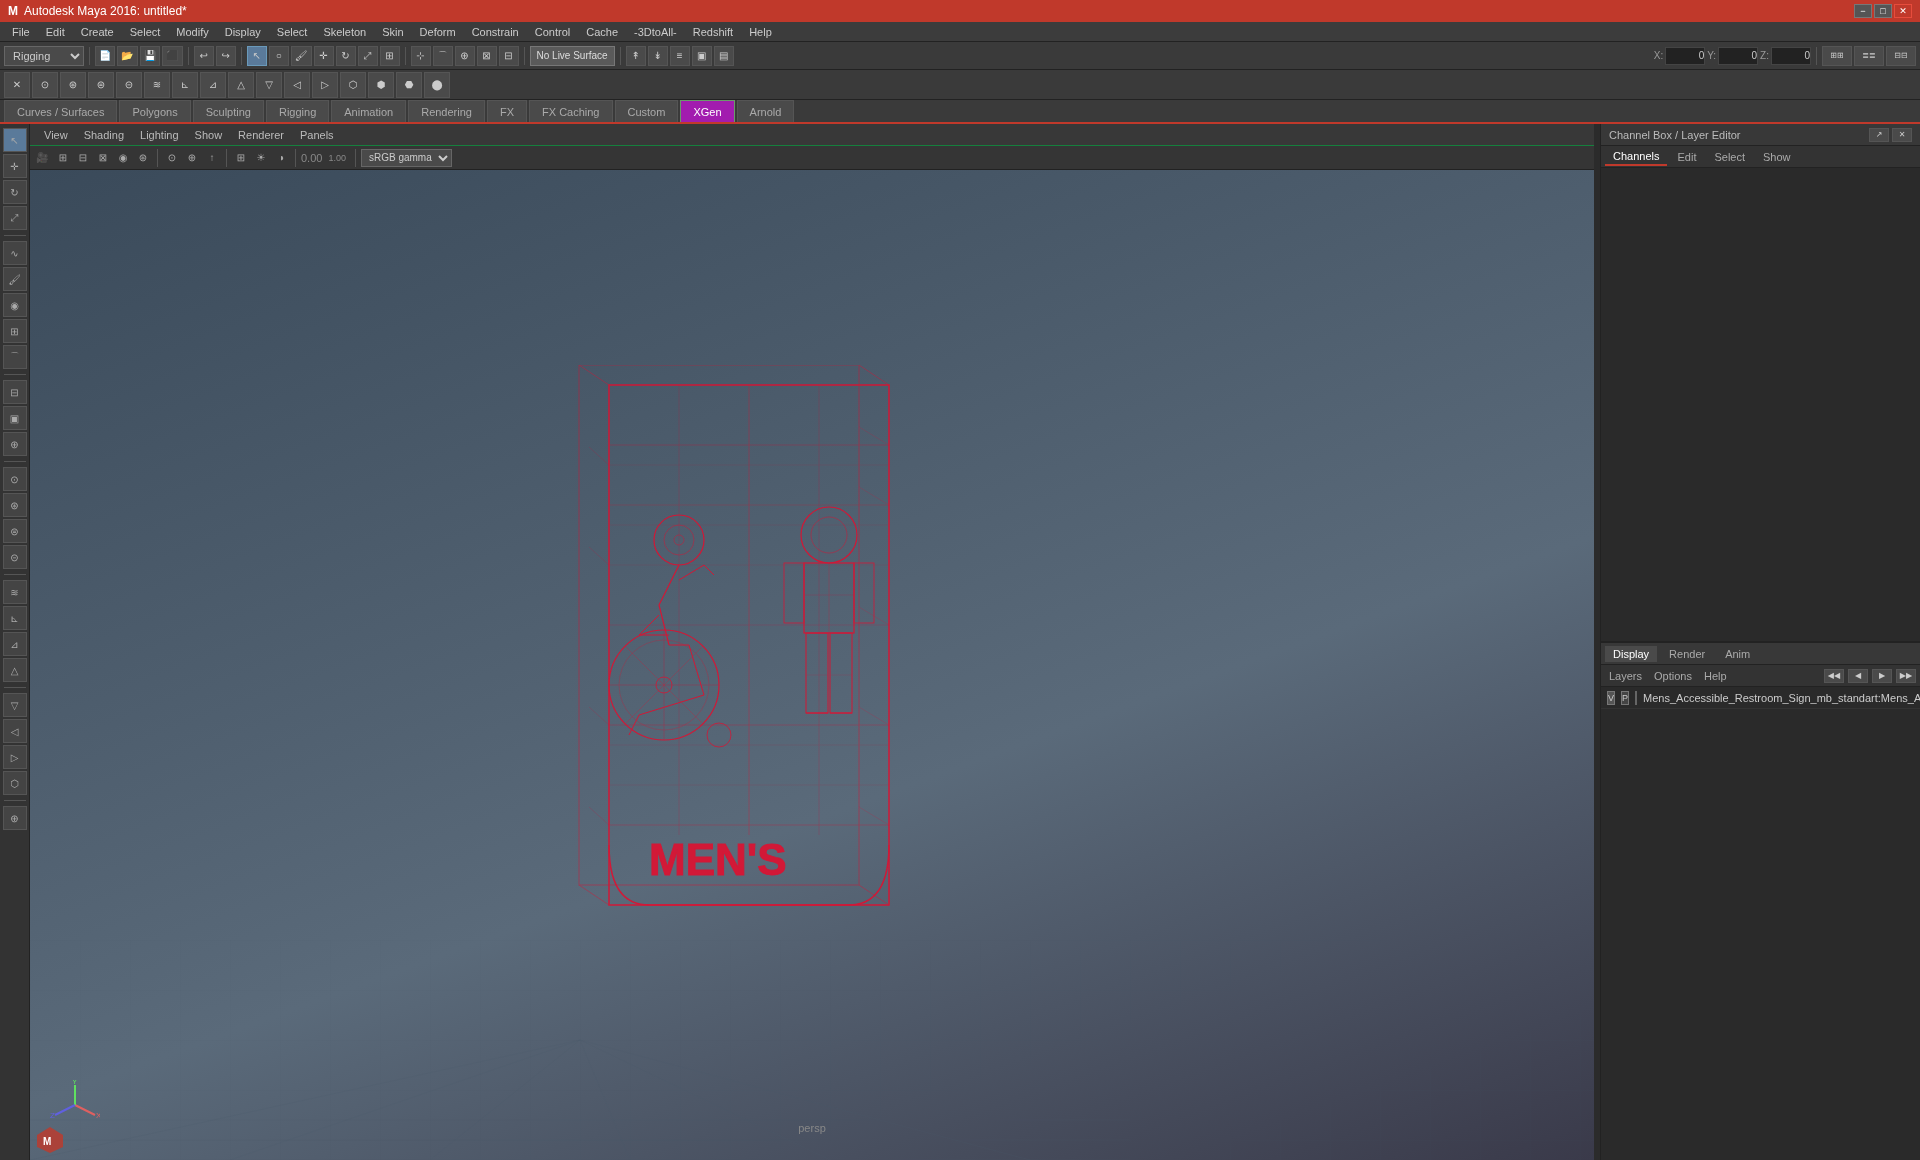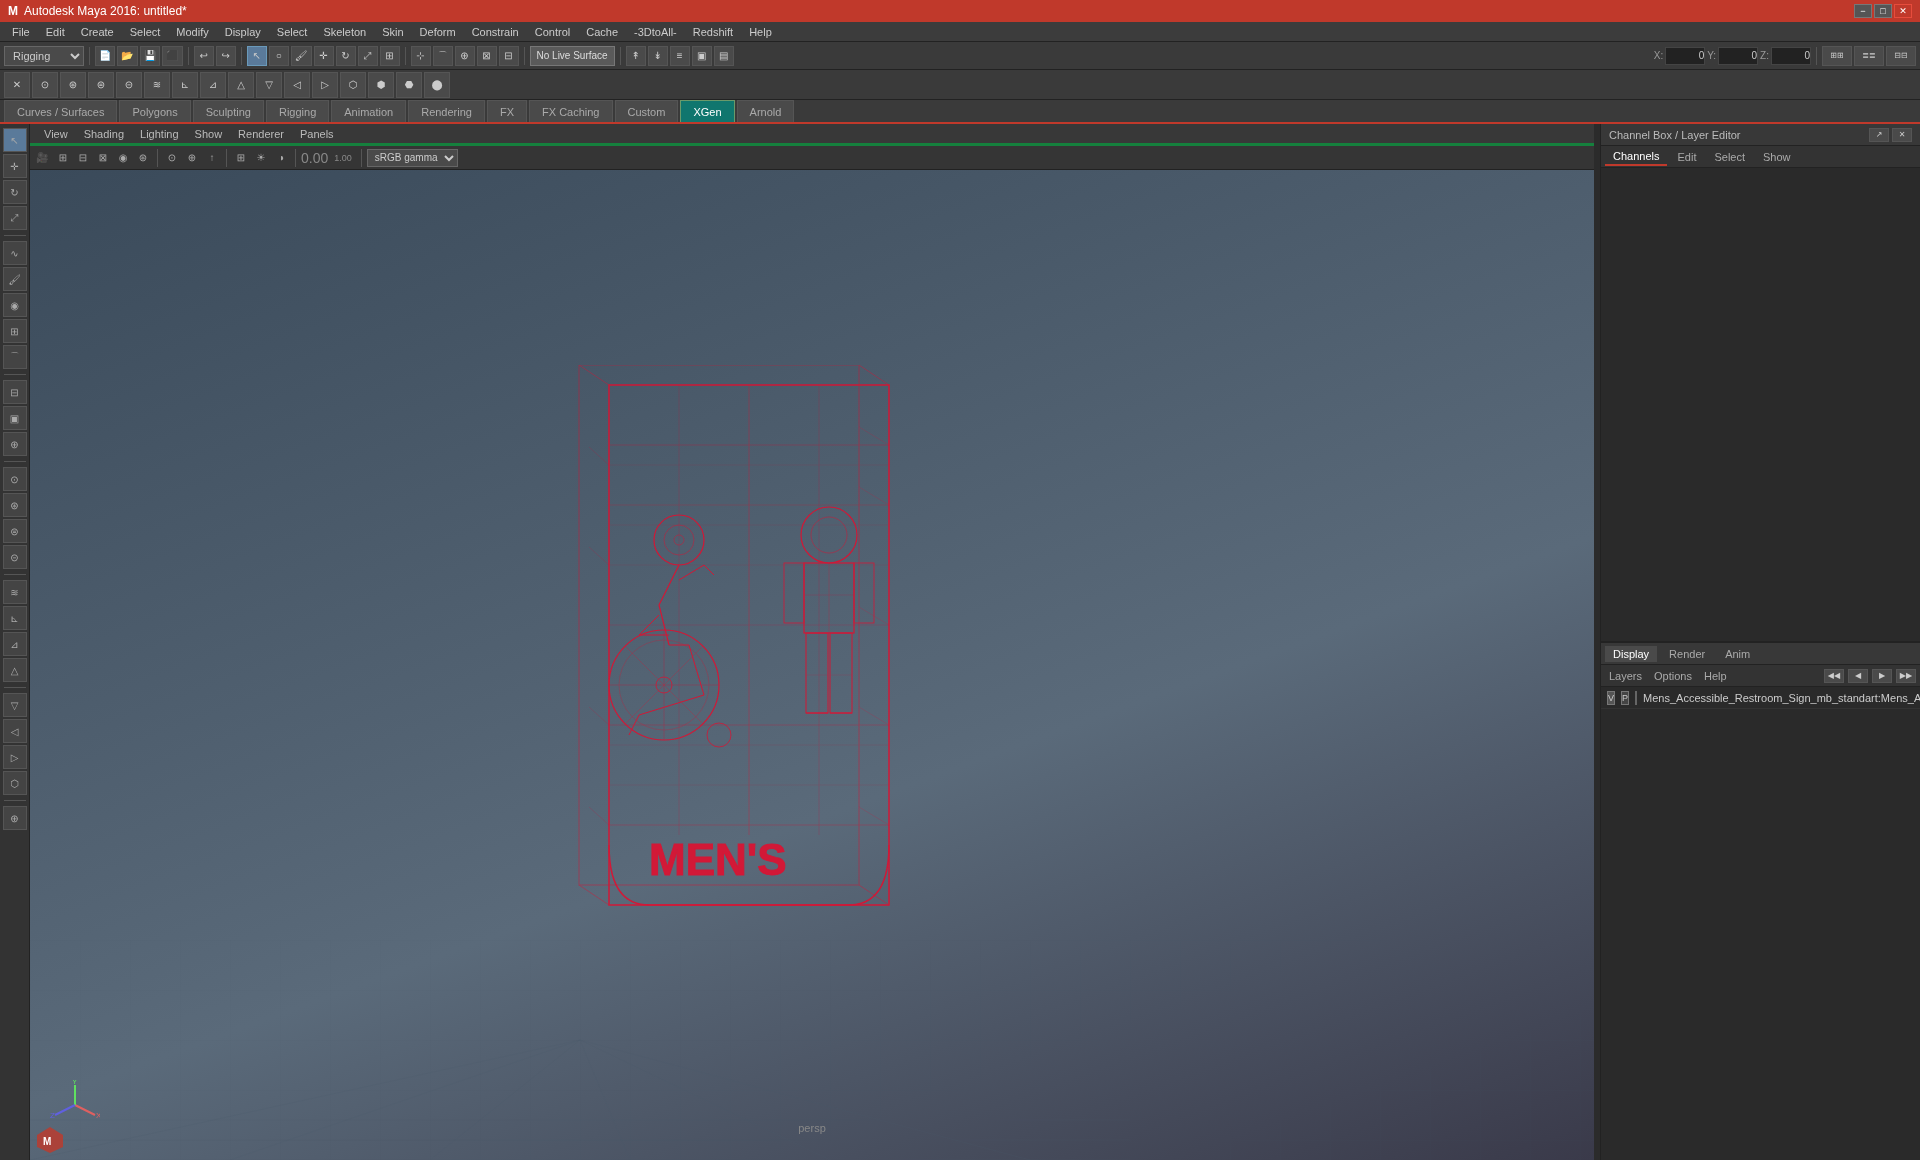--- a/index.html
+++ b/index.html
@@ -149,21 +149,21 @@
       border: 1px solid #555;
       border-bottom: none;
       cursor: pointer;
       display: flex;
       align-items: center;
       color: #aaa;
       font-size: 11px;
       margin-right: 2px;
     }
     .tab.active {
-      background: #0f766e;
+      background: #a21caf;
       color: #fff;
       border-color: #6a9a6a;
       margin-top: 7px;
     }
 
     
     #main-content {
       display: flex;
       width: 100%;
       height: calc(1160px - 22px - 20px - 28px - 24px - 24px - 30px - 26px - 26px);
@@ -209,21 +209,21 @@
       background: #2a2a2a;
       position: relative;
     }
     #viewport-menubar {
       height: 22px;
       background: #383838;
       display: flex;
       align-items: center;
       padding: 0 6px;
       gap: 0;
-      border-bottom: 3px solid #15803d;
+      border-bottom: 1px solid #15803d;
     }
     .vp-menu {
       padding: 2px 8px;
       color: #bbb;
       font-size: 11px;
       cursor: pointer;
     }
 
     #viewport-toolbar {
       height: 24px;
@@ -568,21 +568,21 @@
       <div class="tb-separator"></div>
       <button class="vp-tb-btn">⊙</button>
       <button class="vp-tb-btn">⊕</button>
       <button class="vp-tb-btn">↑</button>
       <div class="tb-separator"></div>
       <button class="vp-tb-btn">⊞</button>
       <button class="vp-tb-btn">☀</button>
       <button class="vp-tb-btn">◑</button>
       <div class="tb-separator"></div>
 
-      <span style="color:#888;font-size:14px;">0.00</span>
+      <span style="color:#888;font-size:11px;">0.00</span>
       <span style="color:#888;font-size:9px;margin:0 4px;">1.00</span>
       <div class="tb-separator"></div>
       <select class="vp-gamma-select">
         <option>sRGB gamma</option>
       </select>
     </div>
 
     <div id="viewport-canvas">
 
       <svg id="grid-svg" style="position:absolute;bottom:0;left:0;width:100%;height:220px;pointer-events:none;">

